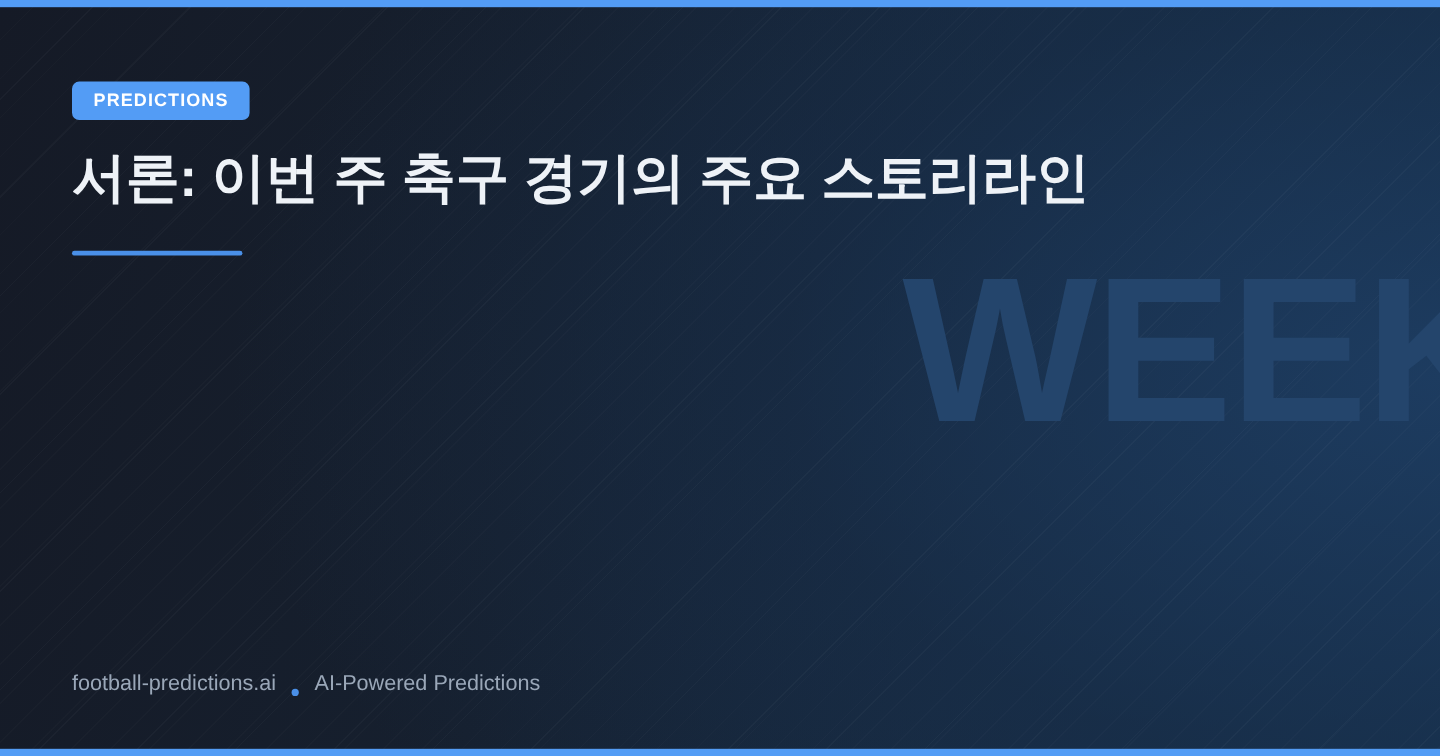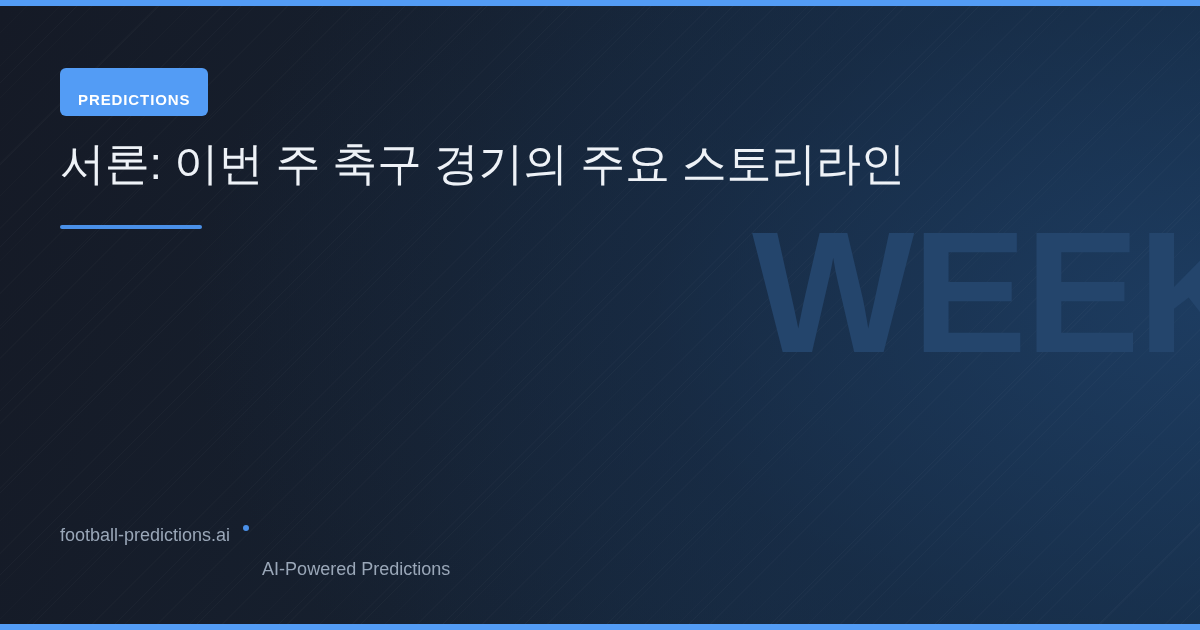--- a/index.html
+++ b/index.html
@@ -99,55 +99,55 @@
     display:inline-block;
     width:6px; height:6px;
     border-radius:50%;
     background:#4a90e8;
     flex:0 0 auto;
   }
 
   #badge {
     display:inline-block;
     margin-top:24px;
-    padding:24px 18px 9px;
+    padding:8px 18px 9px;
     border-radius:6px;
     background:#539cf5;
     color:#ffffff;
     font-size:15px;
     font-weight:bold;
     letter-spacing:0.9px;
     line-height:1;
   }
 
   #headline {
     margin-top:21px;
     font-size:45px;
-    font-weight:normal;
+    font-weight:bold;
     line-height:1.22;
     color:#eef2f7;
     letter-spacing:-0.3px;
     white-space:nowrap;
   }
 
   #accent-rule {
     margin-top:33px;
     width:142px;
     height:4px;
     border-radius:2px;
     background:#4a90e8;
   }
 
   
   #footer {
     position:absolute;
     left:60px;
     bottom:50px;
     display:flex;
-    align-items:flex-start;
+    align-items:flex-end;
     gap:13px;
     font-size:18px;
     color:#93a0b2;
     white-space:nowrap;
   }
   #footer .site { color:#9aa7b8; }
   #footer .tag  { color:#9aa7b8;margin-top:34px; }
 </style>
 </head>
 <body>

